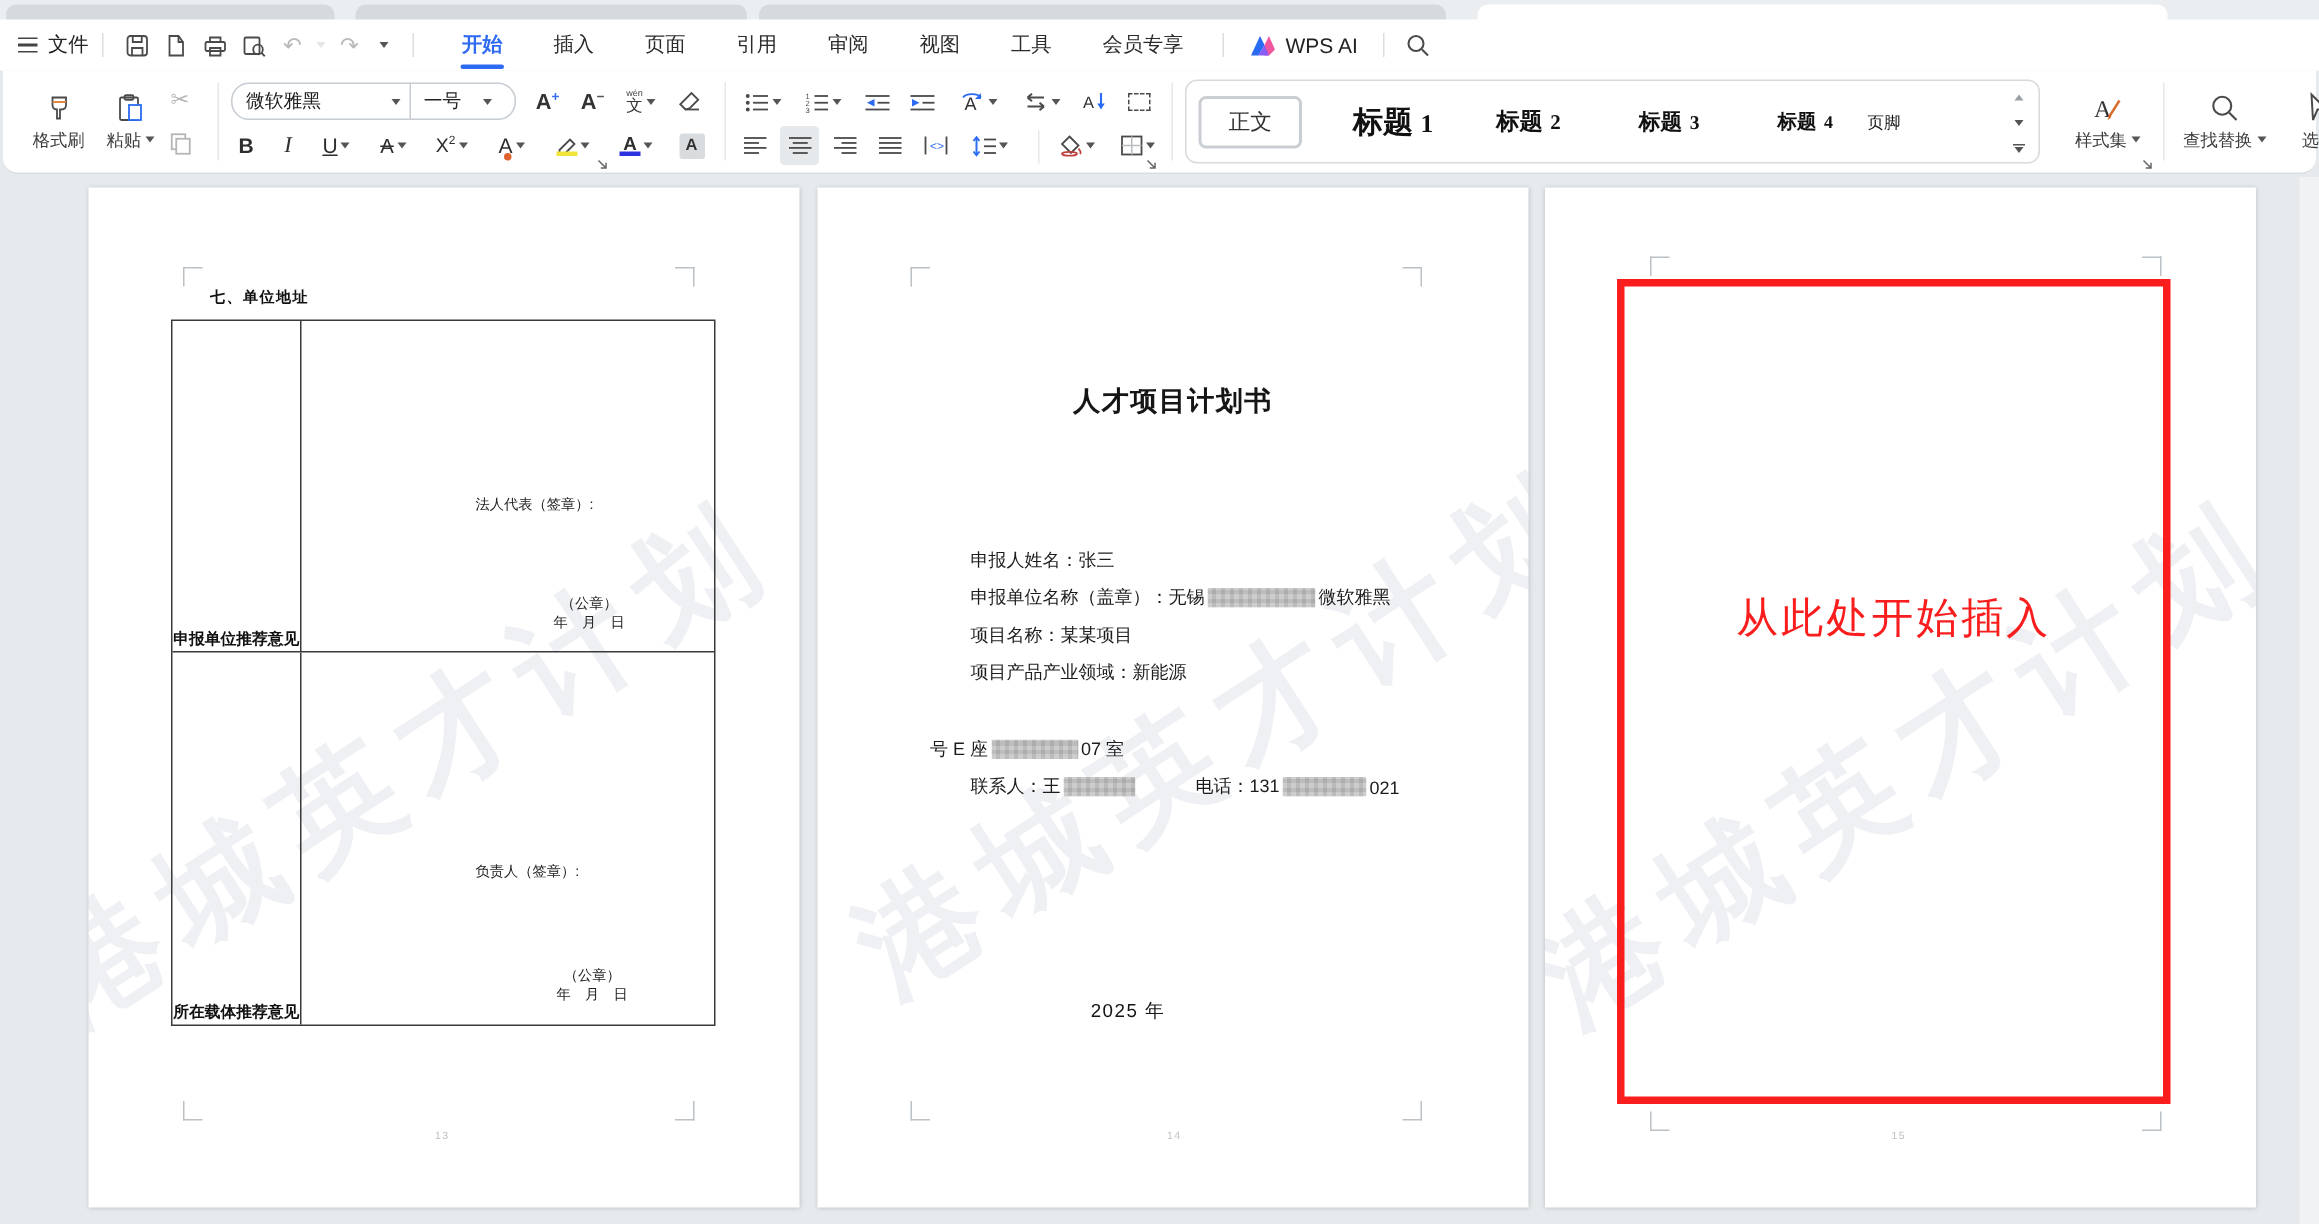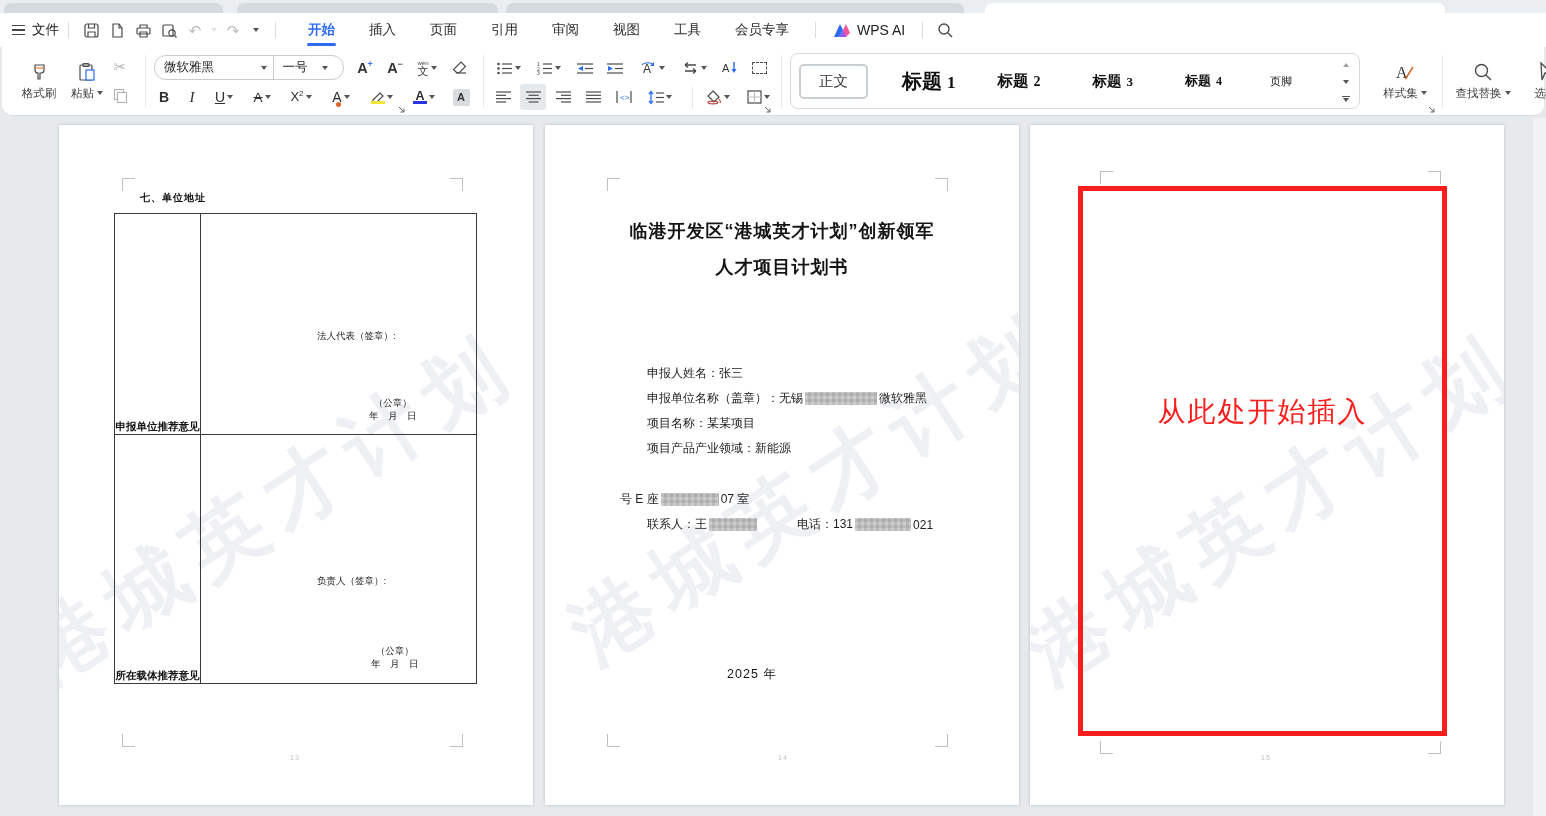--- a/index.html
+++ b/index.html
@@ -466,21 +466,21 @@
           <span class="gnum" style="font-size:14px">2</span>
       </span>
       <span class="gitem" style="margin-left:52px;font-size:14.5px;font-weight:800">
         <span>标题</span>
           <span class="gnum" style="font-size:13px">3</span>
       </span>
       <span class="gitem" style="margin-left:52px;font-size:13px;font-weight:800">
         <span>标题</span>
           <span class="gnum" style="font-size:12px">4</span>
       </span>
-      <span class="gitem" style="margin-left:48px;font-size:11px">
+      <span class="gitem" style="margin-left:23px;font-size:11px">
         <span>页脚</span>
       </span>
       <span class="gscroll">
         <span class="sbtn">
             <span class="upcaret"></span>
           </span>
         <span class="sbtn">
             <span class="caret"></span>
           </span>
         <span class="sbtn" style="flex-direction:column;display:flex;align-items:center">
@@ -570,21 +570,20 @@
       <span class="pagenum" style="left:231px;top:629px">13</span>
     </div>
 
     <div class="page" style="left:545px">
       <div class="wm" style="left:-10px;top:310px">港城英才计划</div>
       <span class="crop tl" style="left:62px;top:53px"></span>
       <span class="crop tr" style="left:390px;top:53px"></span>
       <span class="crop bl" style="left:62px;top:609px"></span>
       <span class="crop br" style="left:390px;top:609px"></span>
 
-      <div class="p2-title" style="top:94px">临港开发区“港城英才计划”创新领军</div>
       <div class="p2-title" style="top:130px">人才项目计划书</div>
 
       <div class="p2-field" style="left:102px;top:240px">
           <span>申报人姓名：张三</span>
         </div>
       <div class="p2-field" style="left:102px;top:265px">
         <span>申报单位名称（盖章）：无锡</span>
           <span class="redact" style="width:72px"></span>
           <span>微软雅黑</span>
       </div>

